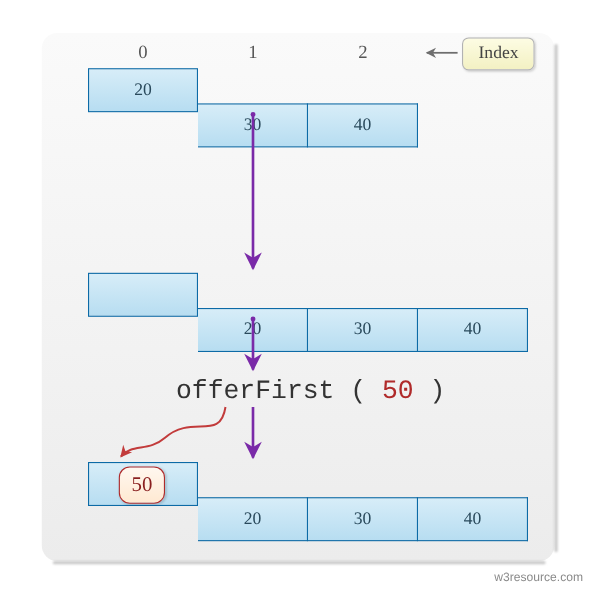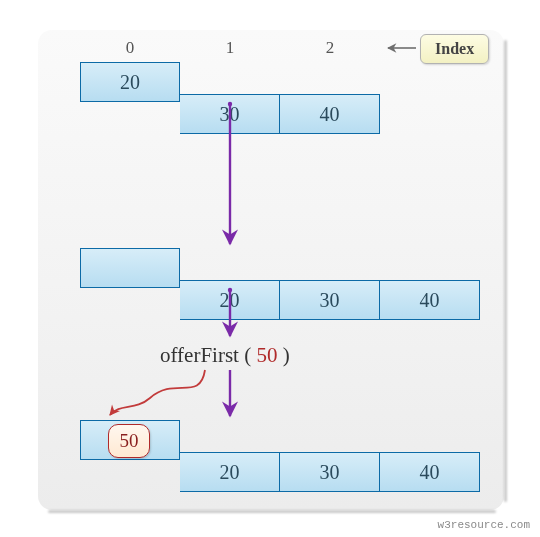--- a/index.html
+++ b/index.html
@@ -53,21 +53,21 @@
   }
   .cell {
     width: 100px;
     height: 40px;
     box-sizing: border-box;
     border: 1px solid #0c6aa6;
     background: linear-gradient(180deg, #d7edf8 0%, #b7ddf1 100%);
     display: flex;
     align-items: center;
     justify-content: center;
-    font-size: 20px;
+    font-size: 16px;
     color: #2a4a5c;
   }
   .cell + .cell {
     border-left: none;
     margin-top: 32px;
   }
   .idx {
     position: absolute;
     width: 100px;
     text-align: center;
@@ -77,53 +77,53 @@
 
   .index-tag {
     position: absolute;
     padding: 5px 14px;
     border: 1px solid #b2b2b2;
     border-radius: 6px;
     background: linear-gradient(180deg, #fdfce3 0%, #f3f1c3 100%);
     font-size: 16px;
     color: #444;
     box-shadow: 1px 1px 2px rgba(0,0,0,0.15);
-    font-weight: bold;
   }
 
   .new-cell {
     position: absolute;
     width: 40px;
     height: 32px;
     border: 1.5px solid #b02a2a;
     border-radius: 10px;
     background: linear-gradient(180deg, #fff7ef 0%, #ffe9d2 100%);
     display: flex;
     align-items: center;
     justify-content: center;
     color: #8a1f1f;
     font-size: 19px;
     box-shadow: 1px 1px 2px rgba(0,0,0,0.15);
   }
 
   .method-label {
     position: absolute;
-    font-size: 21px;
+    font-size: 24px;
     white-space: nowrap;
     color: #333;
+    font-family: Liberation Mono, monospace;
   }
   .method-label .arg {
     color: #b02a2a;
   }
 
   .watermark {
     position: absolute;
     right: 10px;
     bottom: 6px;
-    font-family: Liberation Mono, monospace;
+    font-family: Liberation Sans, sans-serif;
     font-size: 11px;
     color: #8a8a8a;
   }
 
   svg.overlay {
     position: absolute;
     left: 0;
     top: 0;
     pointer-events: none;
   }

